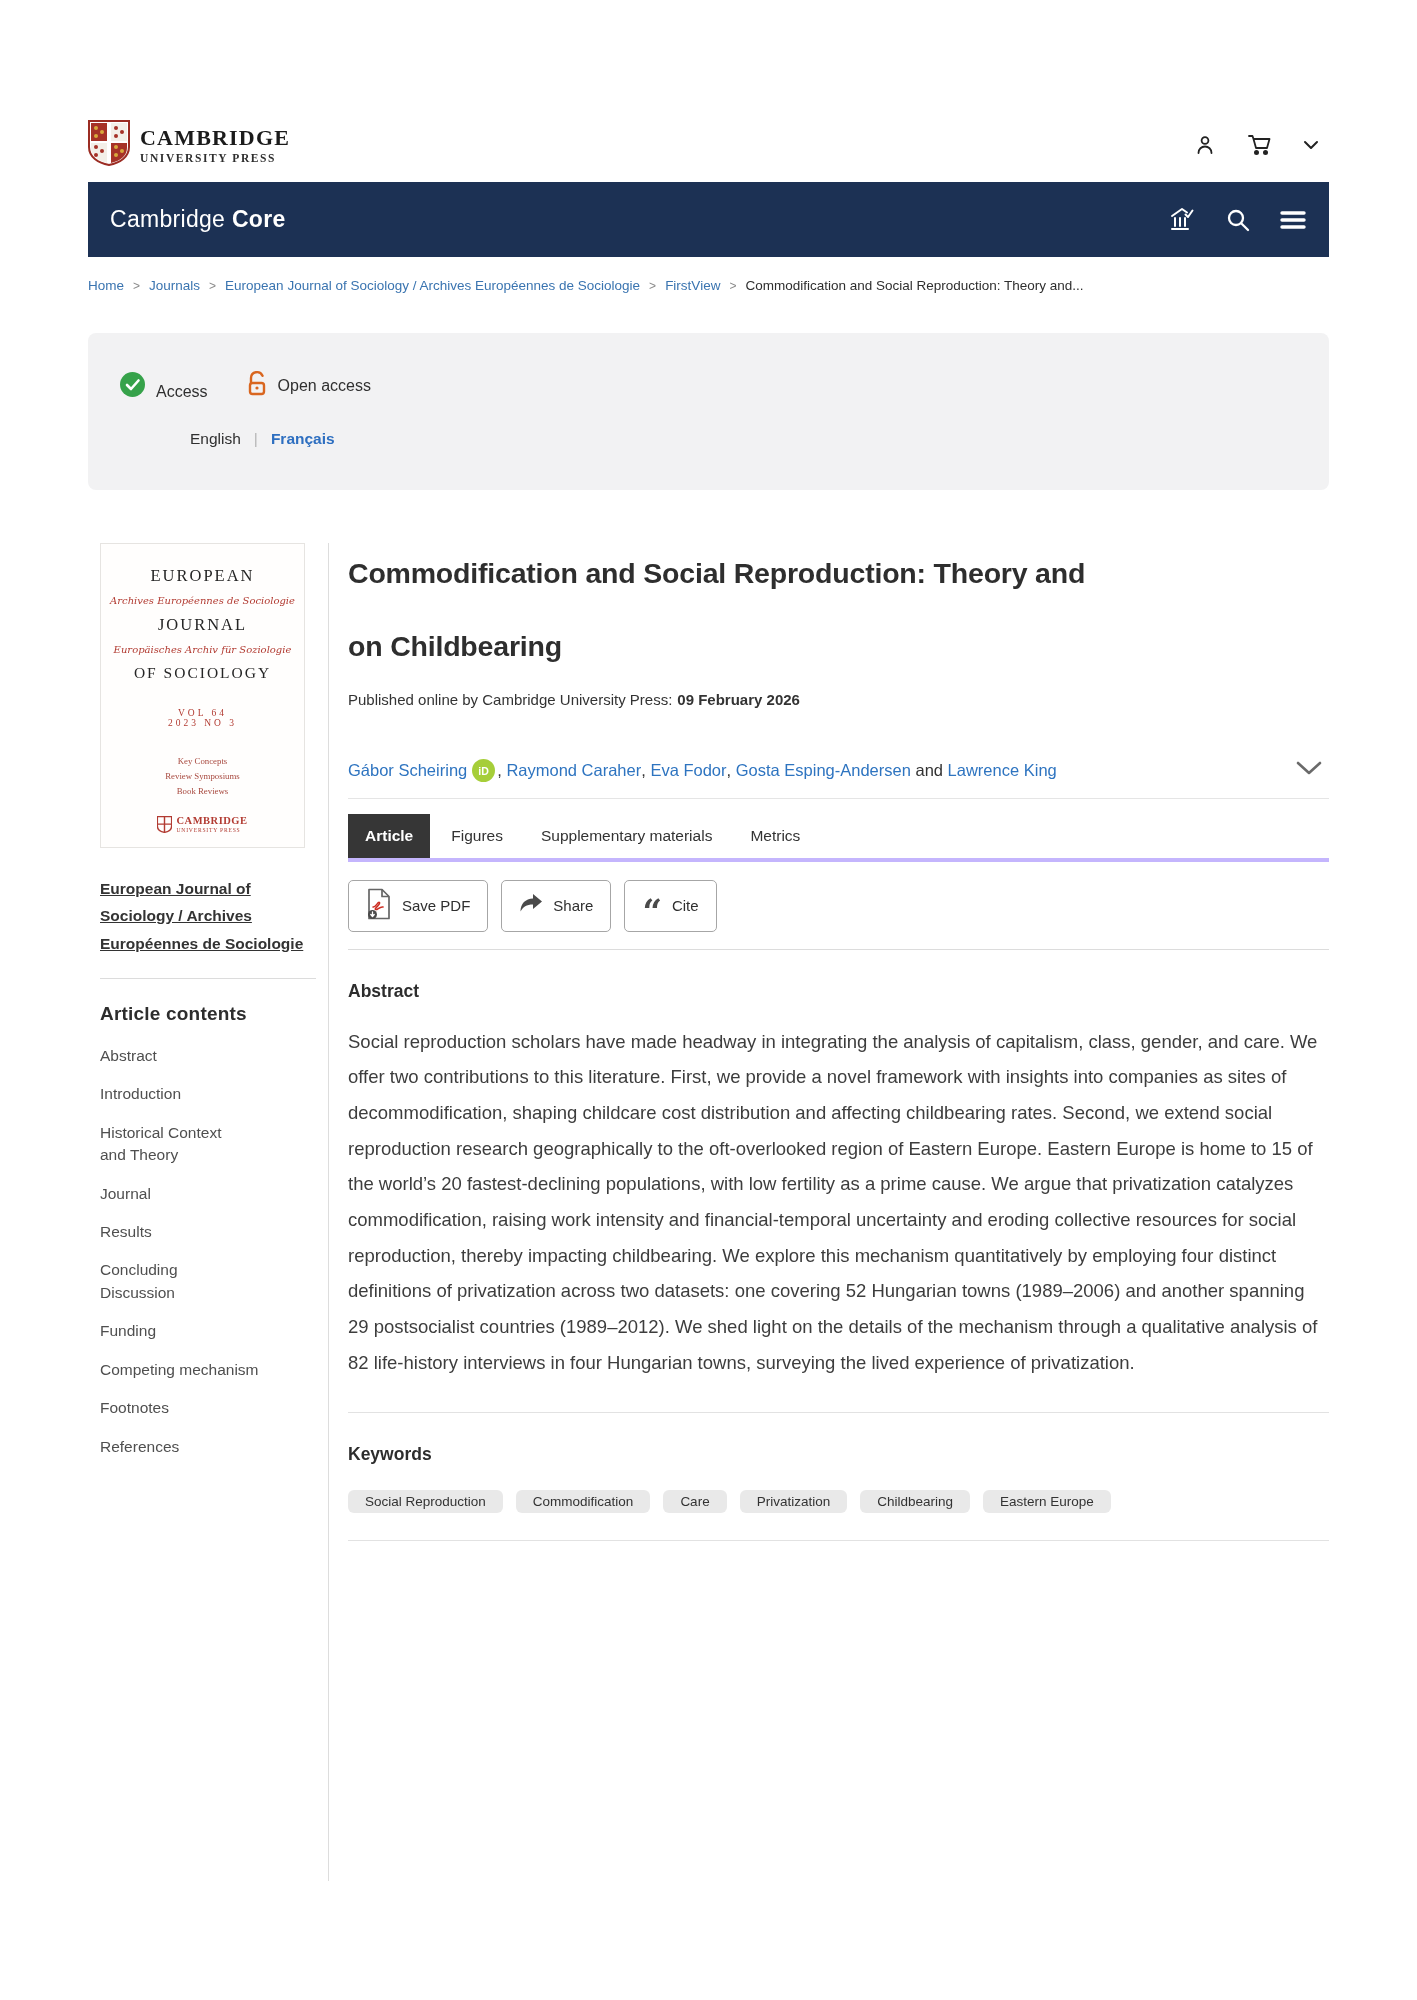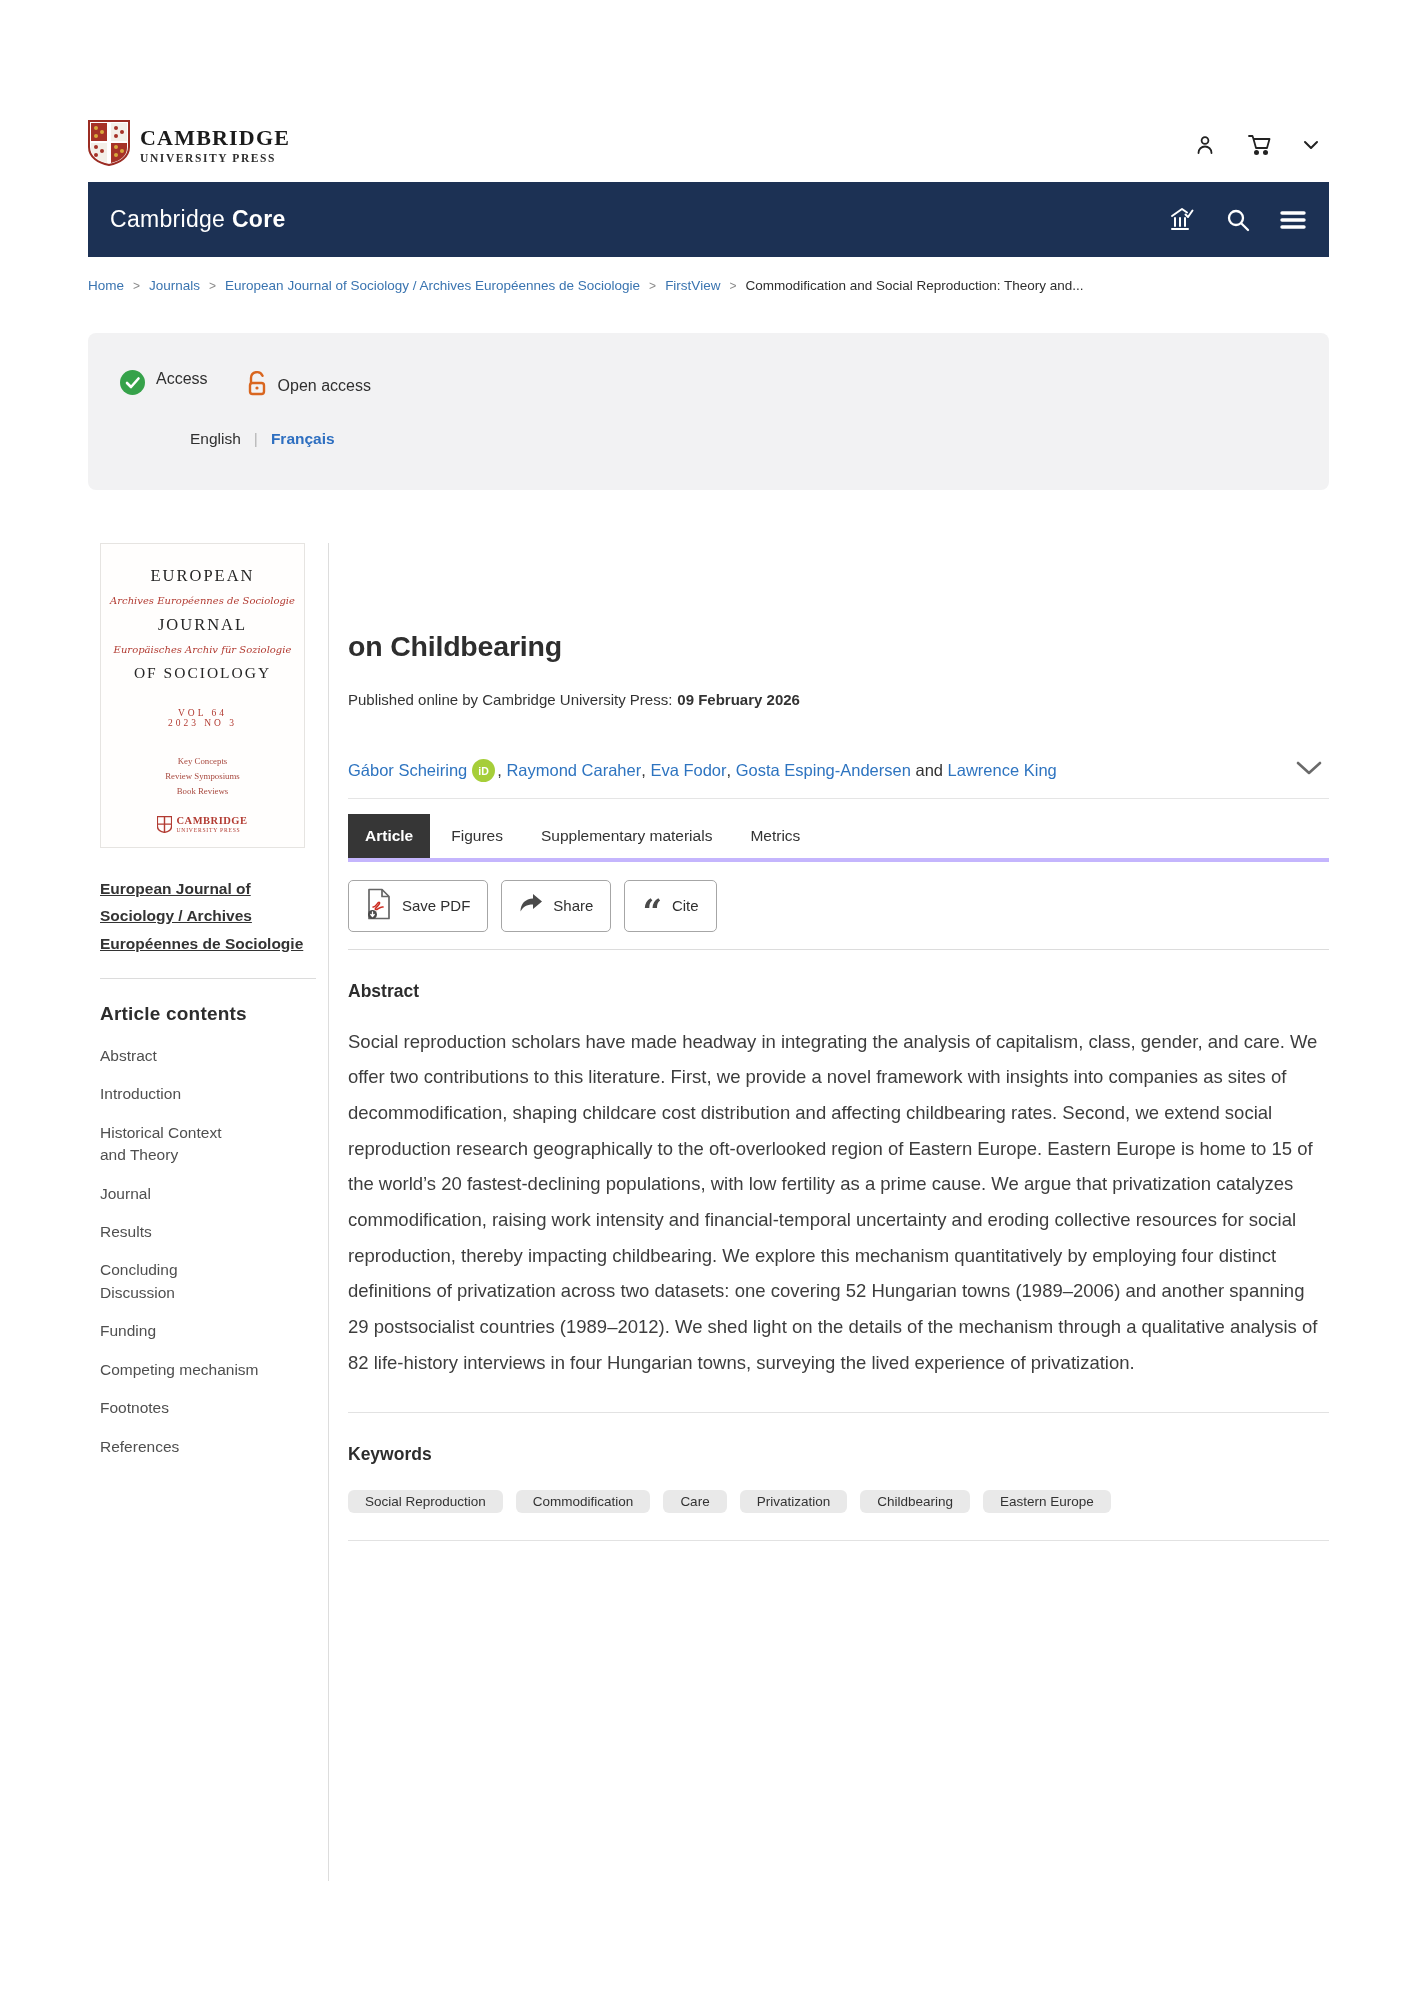--- a/index.html
+++ b/index.html
@@ -23,21 +23,21 @@
   .nav-icons svg { display:block; }
 
   
   .breadcrumb { margin-top:19px; font-size:13.5px; display:flex; flex-wrap:wrap; align-items:center; line-height:1.5; }
   .breadcrumb .crumb-link { color:#3a74b0; text-decoration:none; cursor:pointer; }
   .breadcrumb .crumb-current { color:#2f2f2f; }
   .breadcrumb .crumb-sep { color:#8a8a8a; margin:0 9px; font-size:12px; }
 
   
   .access-box { margin-top:37px; background:#f2f2f3; border-radius:8px; padding:37px 32px 42px 32px; }
-  .access-row { display:flex; align-items:flex-start; gap:11px; }
+  .access-row { display:flex; align-items:flex-end; gap:11px; }
   .access-label { font-size:16px; color:#2f2f2f; }
   .oa-group { display:flex; align-items:center; gap:10px; margin-left:27px; }
   .lang-row { margin-top:29px; margin-left:70px; font-size:15.5px; display:flex; align-items:center; }
   .lang-en { color:#2f2f2f; text-decoration:none; }
   .lang-sep { color:#b5b5b5; margin:0 13px; }
   .lang-fr { color:#2e6fc0; font-weight:700; text-decoration:none; }
 
   
   .main { display:flex; margin-top:53px; }
   .sidebar { width:240px; flex-shrink:0; padding-left:12px; }
@@ -266,21 +266,21 @@
           <div class="contents-item">Funding</div>
           <div class="contents-item">Competing mechanism</div>
           <div class="contents-item">Footnotes</div>
           <div class="contents-item">References</div>
         </div>
     </aside>
 
     <div class="vdivider"></div>
 
     <section class="content">
-      <h1 class="article-title" id="article-title"><br><br><span>on Childbearing</span></h1>
+      <h1 class="article-title" id="article-title"><span>Commodification and Social Reproduction: Theory and</span><br><br><span>on Childbearing</span></h1>
 
       <div class="published-line">
         <span>Published online by Cambridge University Press:</span><span class="date">09 February 2026</span>
       </div>
 
       <div class="authors-row">
         <div class="authors" id="authors">
             <a>Gábor Scheiring</a>
             <svg width="23" height="23" viewBox="0 0 24 24">
               <circle cx="12" cy="12" r="12" fill="#A6CE39"></circle>

